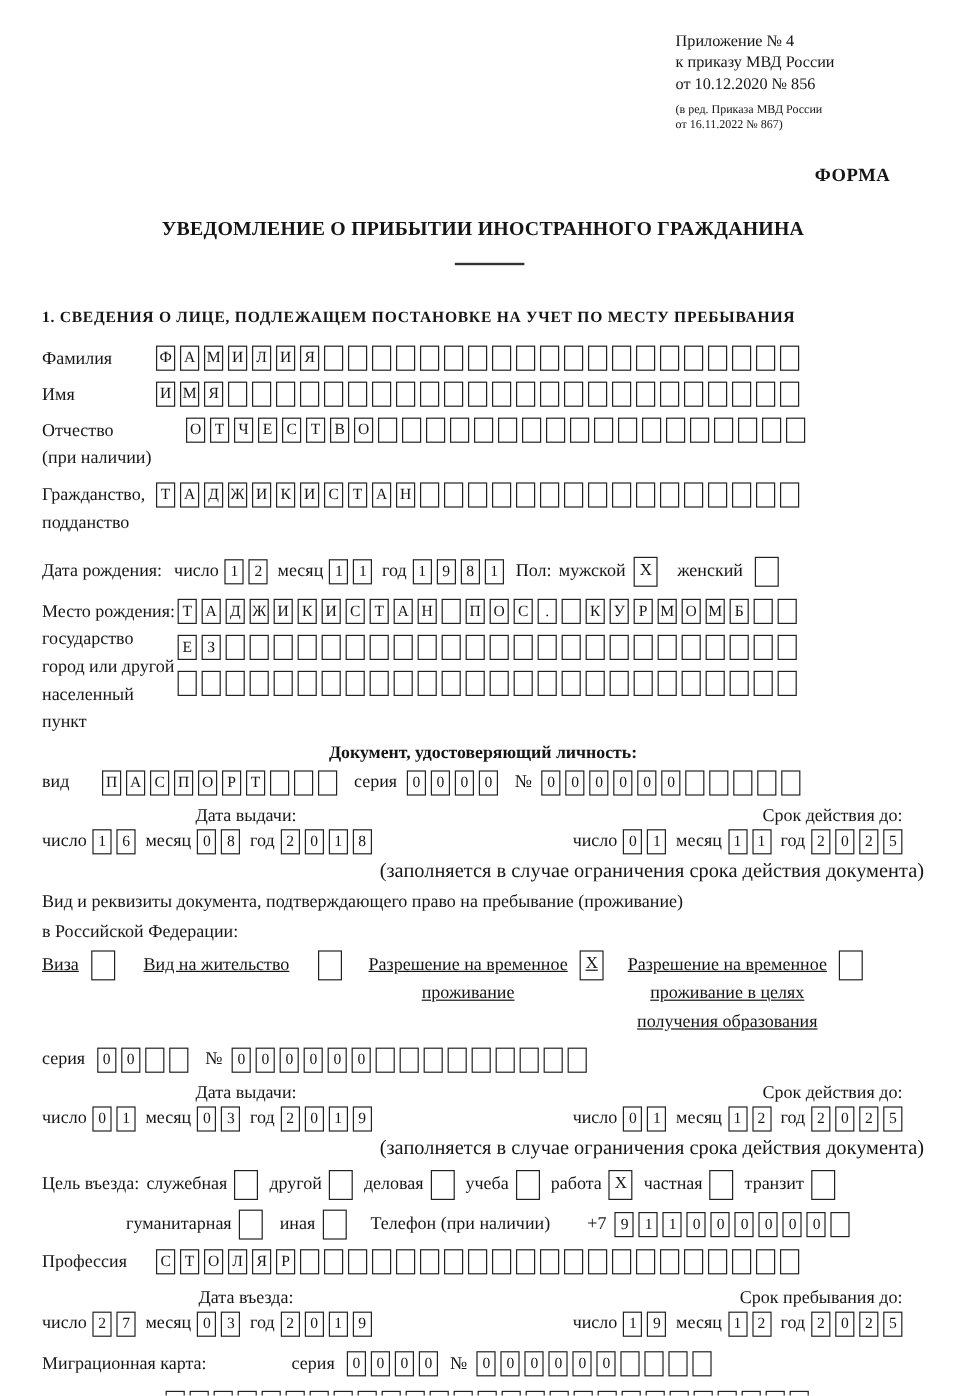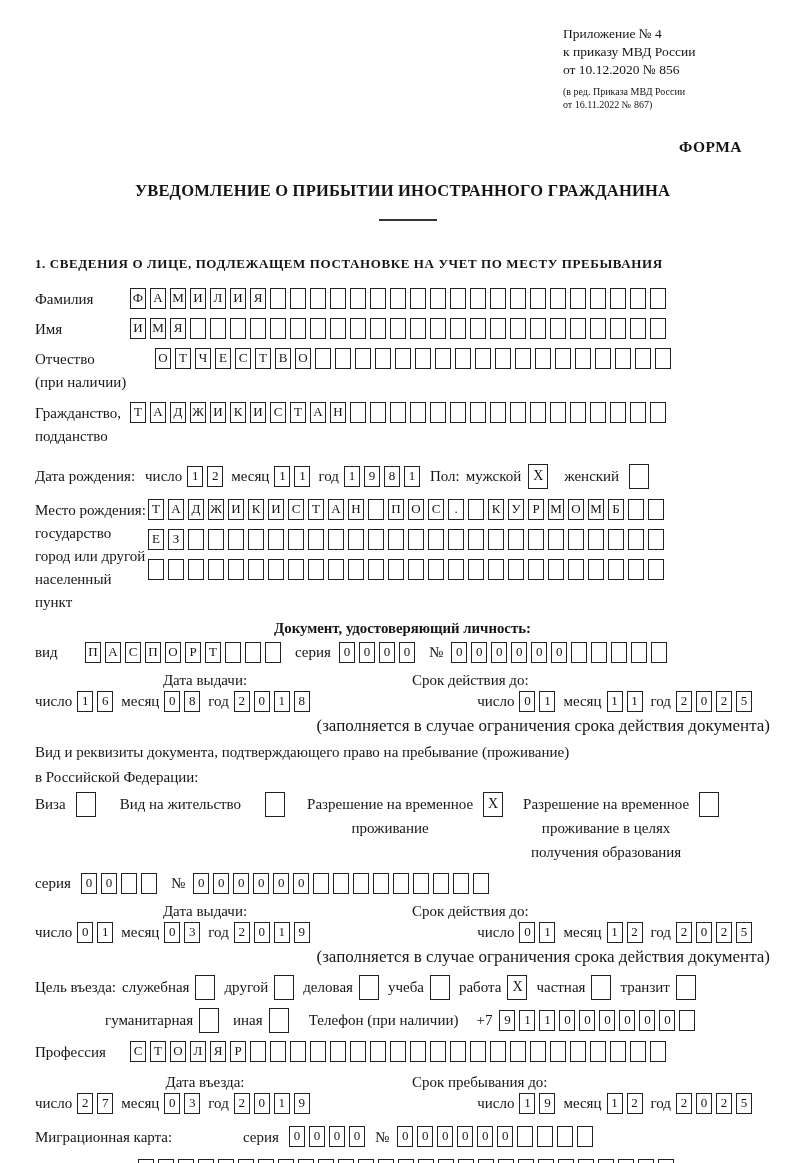--- a/index.html
+++ b/index.html
@@ -41,29 +41,29 @@
   .stack > .cells { margin-bottom:9px; }
   .stack > .cells:last-child { margin-bottom:0; }
 
   .dgrp { display:inline-flex; align-items:center; }
   .dlbl { margin-right:5px; }
   .dgrp .cells { margin-right:8px; }
   .dgrp .cells:last-child { margin-right:0; }
 
   .twohalf { display:flex; }
   .half-l { width:340px; text-align:center; }
-  .half-r { width:340px; text-align:left; margin-left:auto; margin-right:18px; }
+  .half-r { width:340px; text-align:right; margin-left:auto; margin-right:18px; }
   .dates { display:flex; align-items:center; }
   .dates .right { margin-left:auto; margin-right:18px; }
   .note { text-align:right; font-size:17px; }
 
   .capcenter { text-align:center; font-weight:bold; font-size:14.8px; }
 
   .optrow { display:flex; align-items:flex-start; gap:14px; }
-  .opt { display:flex; align-items:flex-start; gap:10px; }
+  .opt { display:flex; align-items:flex-start; gap:10px;text-decoration:underline; }
   .olines { text-align:center; line-height:1.6; }
 
   .pgrp { display:inline-flex; align-items:center; gap:6px; margin-right:9px; }
 
   
   .mt2{margin-top:2px}.mt4{margin-top:4px}.mt6{margin-top:6px}.mt7{margin-top:7px}
   .mt8{margin-top:8px}.mt10{margin-top:10px}.mt12{margin-top:12px}
   .mt16{margin-top:16px}
   .inline-gap-l{margin-left:14px}
   .seriesnum{display:flex;align-items:center}
@@ -576,21 +576,21 @@
 
   <div class="frow mt8" style="align-items:center;margin-left:70px">
     <span class="pgrp" style="margin-right:14px">
         <span>гуманитарная</span>
         <span class="cbox"></span>
       </span>
     <span class="pgrp" style="margin-right:20px">
         <span>иная</span>
         <span class="cbox"></span>
       </span>
-    <span style="margin-right:18px">Телефон (при наличии)</span>
+    <span style="margin-right:31px">Телефон (при наличии)</span>
     <span style="margin-right:7px">+7</span>
     <span class="cells">
         <span class="cell">9</span>
         <span class="cell">1</span>
         <span class="cell">1</span>
         <span class="cell">0</span>
         <span class="cell">0</span>
         <span class="cell">0</span>
         <span class="cell">0</span>
         <span class="cell">0</span>

